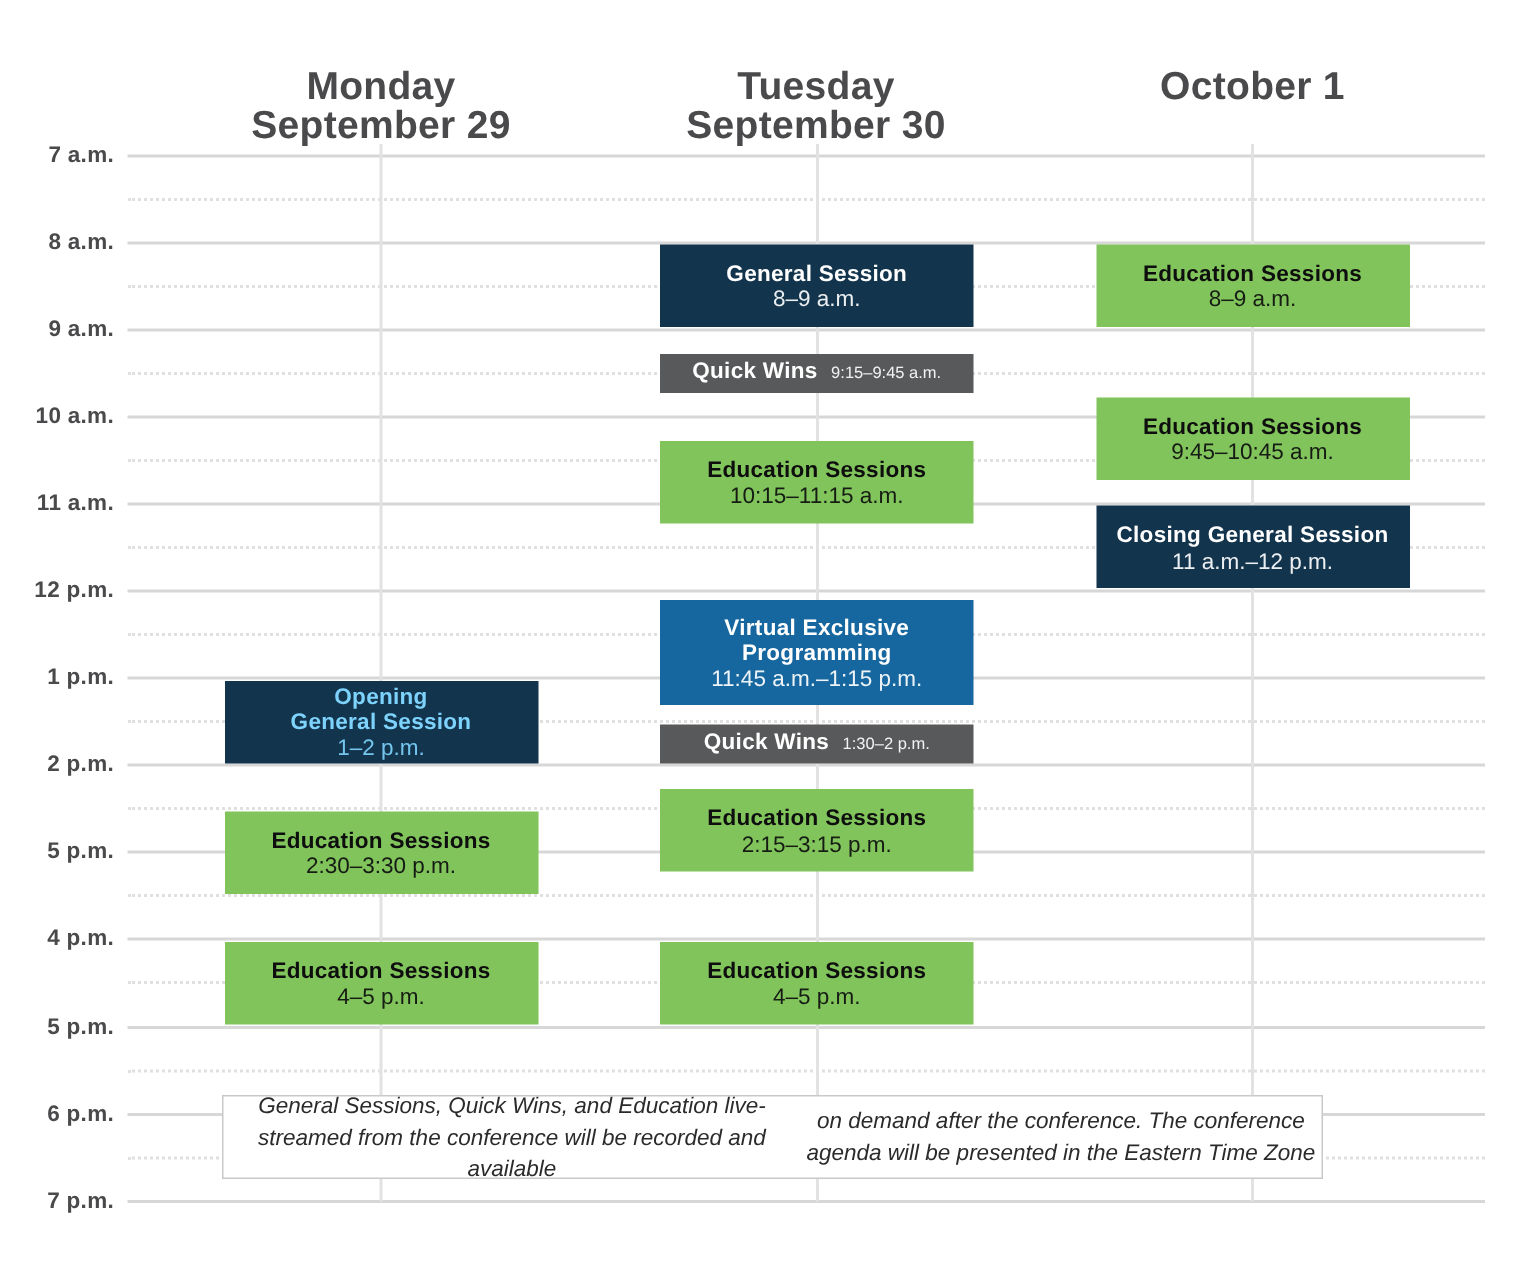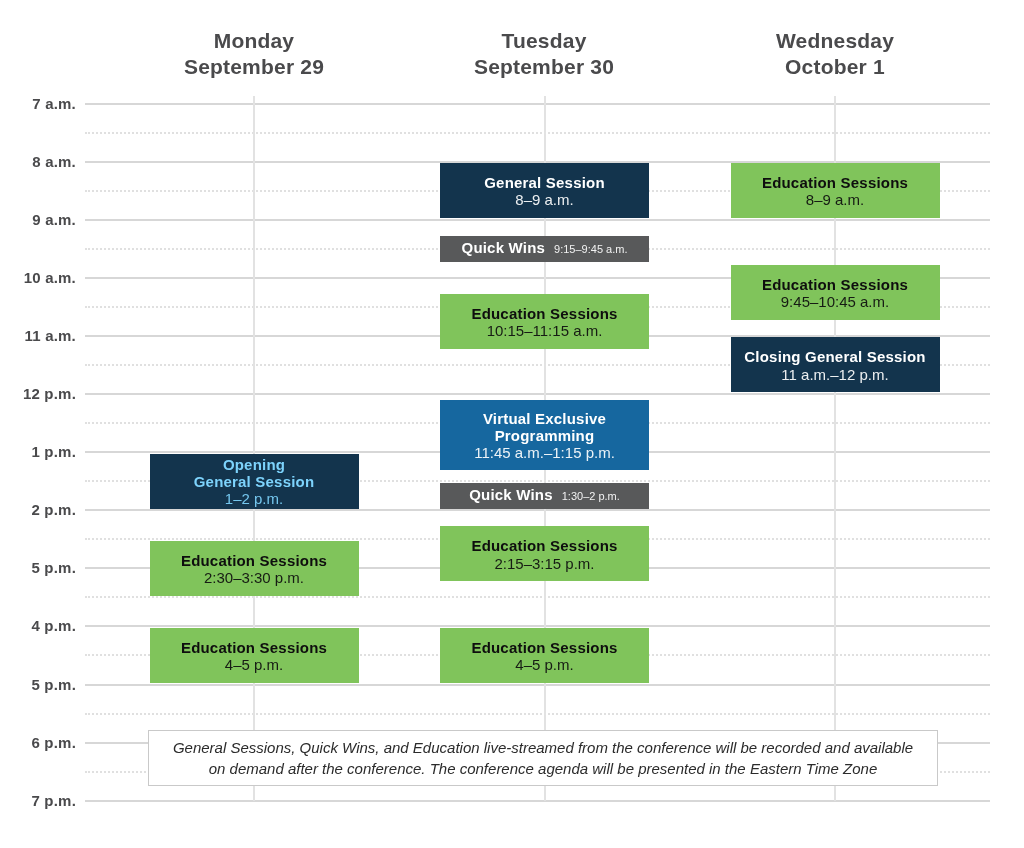--- a/index.html
+++ b/index.html
@@ -2,22 +2,22 @@
 <html><head>
 <meta charset="utf-8">
 <style>
   html,body{margin:0;padding:0;background:#ffffff;}
   #stage{
     position:relative;width:1024px;height:848px;background:#ffffff;overflow:hidden;
     font-family:"Liberation Sans","DejaVu Sans",sans-serif;
   }
   
   .day-header{
-    position:absolute;top:28px;width:280px;text-align:center;
-    color:#4a4a4c;font-weight:700;font-size:21px;line-height:26px;letter-spacing:.2px;
+    position:absolute;top:44px;width:280px;text-align:center;
+    color:#4a4a4c;font-weight:700;font-size:26px;line-height:26px;letter-spacing:.2px;
   }
   
   .tlabel{
     position:absolute;left:6px;width:70px;height:20px;line-height:20px;
     text-align:right;color:#4a4a4c;font-weight:700;font-size:15px;letter-spacing:.2px;
   }
   
   .hline{position:absolute;left:85px;width:905px;height:2px;background:#d7d7d7;}
   .dline{position:absolute;left:85px;width:905px;height:0;border-top:2px dotted #e0e0e0;}
   .vline{position:absolute;top:96px;height:705px;width:2px;background:#e2e2e2;}
@@ -28,41 +28,40 @@
   }
   .s-title{font-weight:700;font-size:15px;line-height:16.5px;letter-spacing:.2px;}
   .s-title span{display:block;}
   .s-time{font-size:15px;line-height:12px;margin-top:3px;opacity:.92;}
   .session.inline{flex-direction:row;align-items:center;justify-content:center;padding:0 6px;}
   .session.inline .s-title{font-size:15px;}
   .session.inline .s-title span{display:inline;}
   .session.inline .s-time{margin:1px 0 0 9px;font-size:11px;}
   
   .footnote{
-    position:absolute;left:148px;top:730px;width:790px;height:56px;z-index:4;
+    position:absolute;left:148px;top:730px;width:734px;height:56px;z-index:4;
     background:#ffffff;border:1px solid #c9c9c9;box-sizing:border-box;
-    display:flex;flex-direction:column;align-items:center;justify-content:center;
+    display:flex;align-items:center;justify-content:center;
     font-style:italic;font-size:15px;line-height:21px;color:#2b2b2b;text-align:center;
   }
 </style>
 </head>
 <body>
 
 <div id="stage">
 
   <div class="day-header" style="left:114px;">
     <div>Monday</div>
     <div>September 29</div>
   </div>
   <div class="day-header" style="left:404px;">
     <div>Tuesday</div>
     <div>September 30</div>
   </div>
   <div class="day-header" style="left:695px;">
-    <div>Wednesday</div>
     <div>October 1</div>
   </div>
 
   <div id="grid">
       <div class="hline" style="top: 102.5px;"></div>
       <div class="tlabel" style="top: 93.5px;">7 a.m.</div>
       <div class="dline" style="top: 131.55px;"></div>
       <div class="hline" style="top: 160.6px;"></div>
       <div class="tlabel" style="top: 151.6px;">8 a.m.</div>
       <div class="dline" style="top: 189.65px;"></div>

